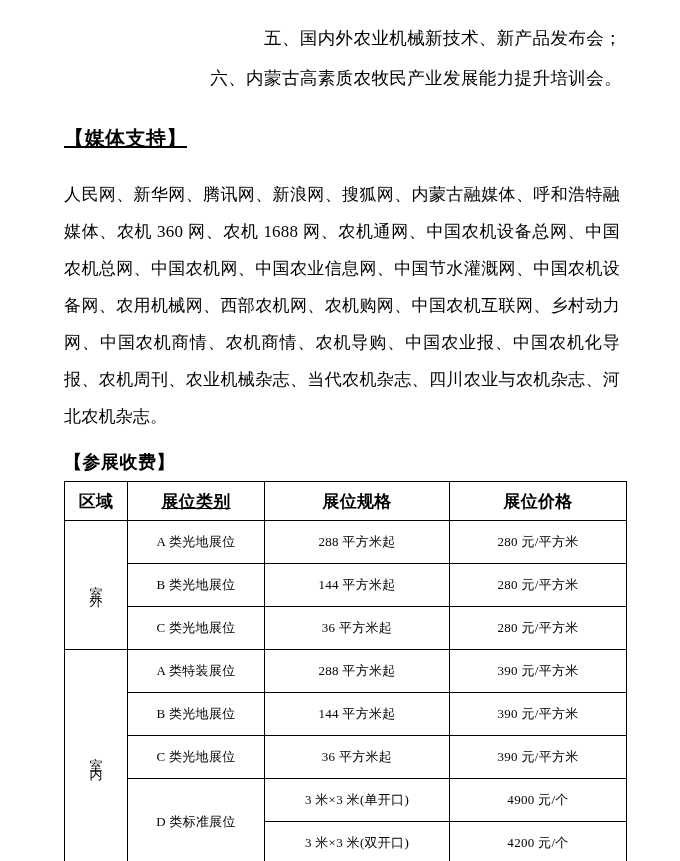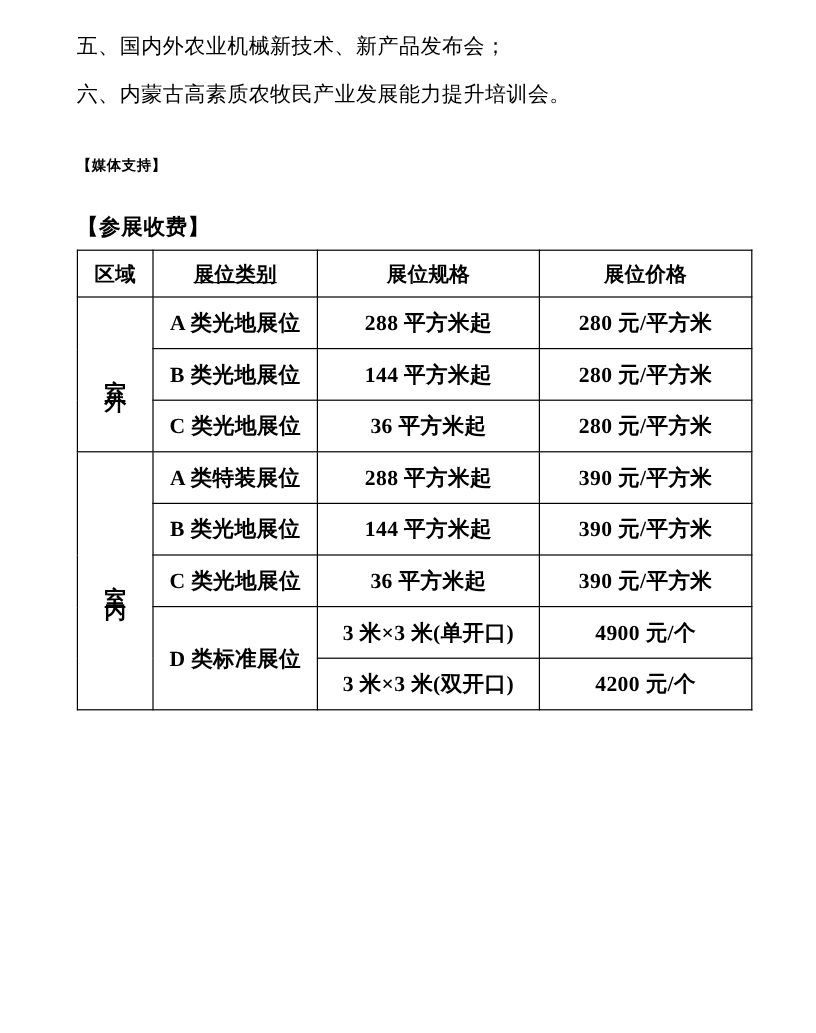--- a/index.html
+++ b/index.html
@@ -19,28 +19,30 @@
     width: 680px;
     height: 861px;
     box-sizing: border-box;
     padding: 18px 58px 0 64px;
   }
   .list-line {
     font-size: 17.5px;
     line-height: 40px;
     letter-spacing: 0.4px;
     white-space: nowrap;
+    text-align: right;
   }
   .section-head {
-    font-size: 12px;
+    font-size: 20px;
     font-weight: bold;
     line-height: 28px;
     letter-spacing: 0.5px;
     margin-top: 26px;
     margin-bottom: 24px;
+    text-decoration: underline;
   }
   .media-para {
     font-size: 17px;
     line-height: 37px;
     text-align: justify;
     text-justify: inter-ideograph;
     letter-spacing: 0.2px;
     margin: 0;
     padding-right: 2px;
   }
@@ -55,22 +57,22 @@
   table.fee {
     border-collapse: collapse;
     width: 558px;
     table-layout: fixed;
     margin-left: 0px;
   }
   table.fee td, table.fee th {
     border: 1px solid #000000;
     text-align: center;
     vertical-align: middle;
-    font-size: 18px;
-    font-weight: bold;
+    font-size: 13px;
+    font-weight: normal;
     padding: 0;
     height: 42px;
     letter-spacing: 0.3px;
   }
   table.fee thead td {
     font-weight: bold;
     font-size: 17px;
     height: 38px;
   }
   .col-area { width: 62px; }
@@ -94,20 +96,21 @@
 </style>
 </head>
 <body>
 
 <div class="page">
 
   <div class="list-line">五、国内外农业机械新技术、新产品发布会；</div>
   <div class="list-line">六、内蒙古高素质农牧民产业发展能力提升培训会。</div>
 
   <div class="section-head">【媒体支持】</div>
+  <p class="media-para">人民网、新华网、腾讯网、新浪网、搜狐网、内蒙古融媒体、呼和浩特融媒体、农机 360 网、农机 1688 网、农机通网、中国农机设备总网、中国农机总网、中国农机网、中国农业信息网、中国节水灌溉网、中国农机设备网、农用机械网、西部农机网、农机购网、中国农机互联网、乡村动力网、中国农机商情、农机商情、农机导购、中国农业报、中国农机化导报、农机周刊、农业机械杂志、当代农机杂志、四川农业与农机杂志、河北农机杂志。</p>
 
   <div class="fee-head">【参展收费】</div>
 
   <table class="fee">
     <thead>
       <tr>
         <td class="col-area">区域</td>
         <td class="col-type">展位类别</td>
         <td class="col-spec">展位规格</td>
         <td class="col-price">展位价格</td>

